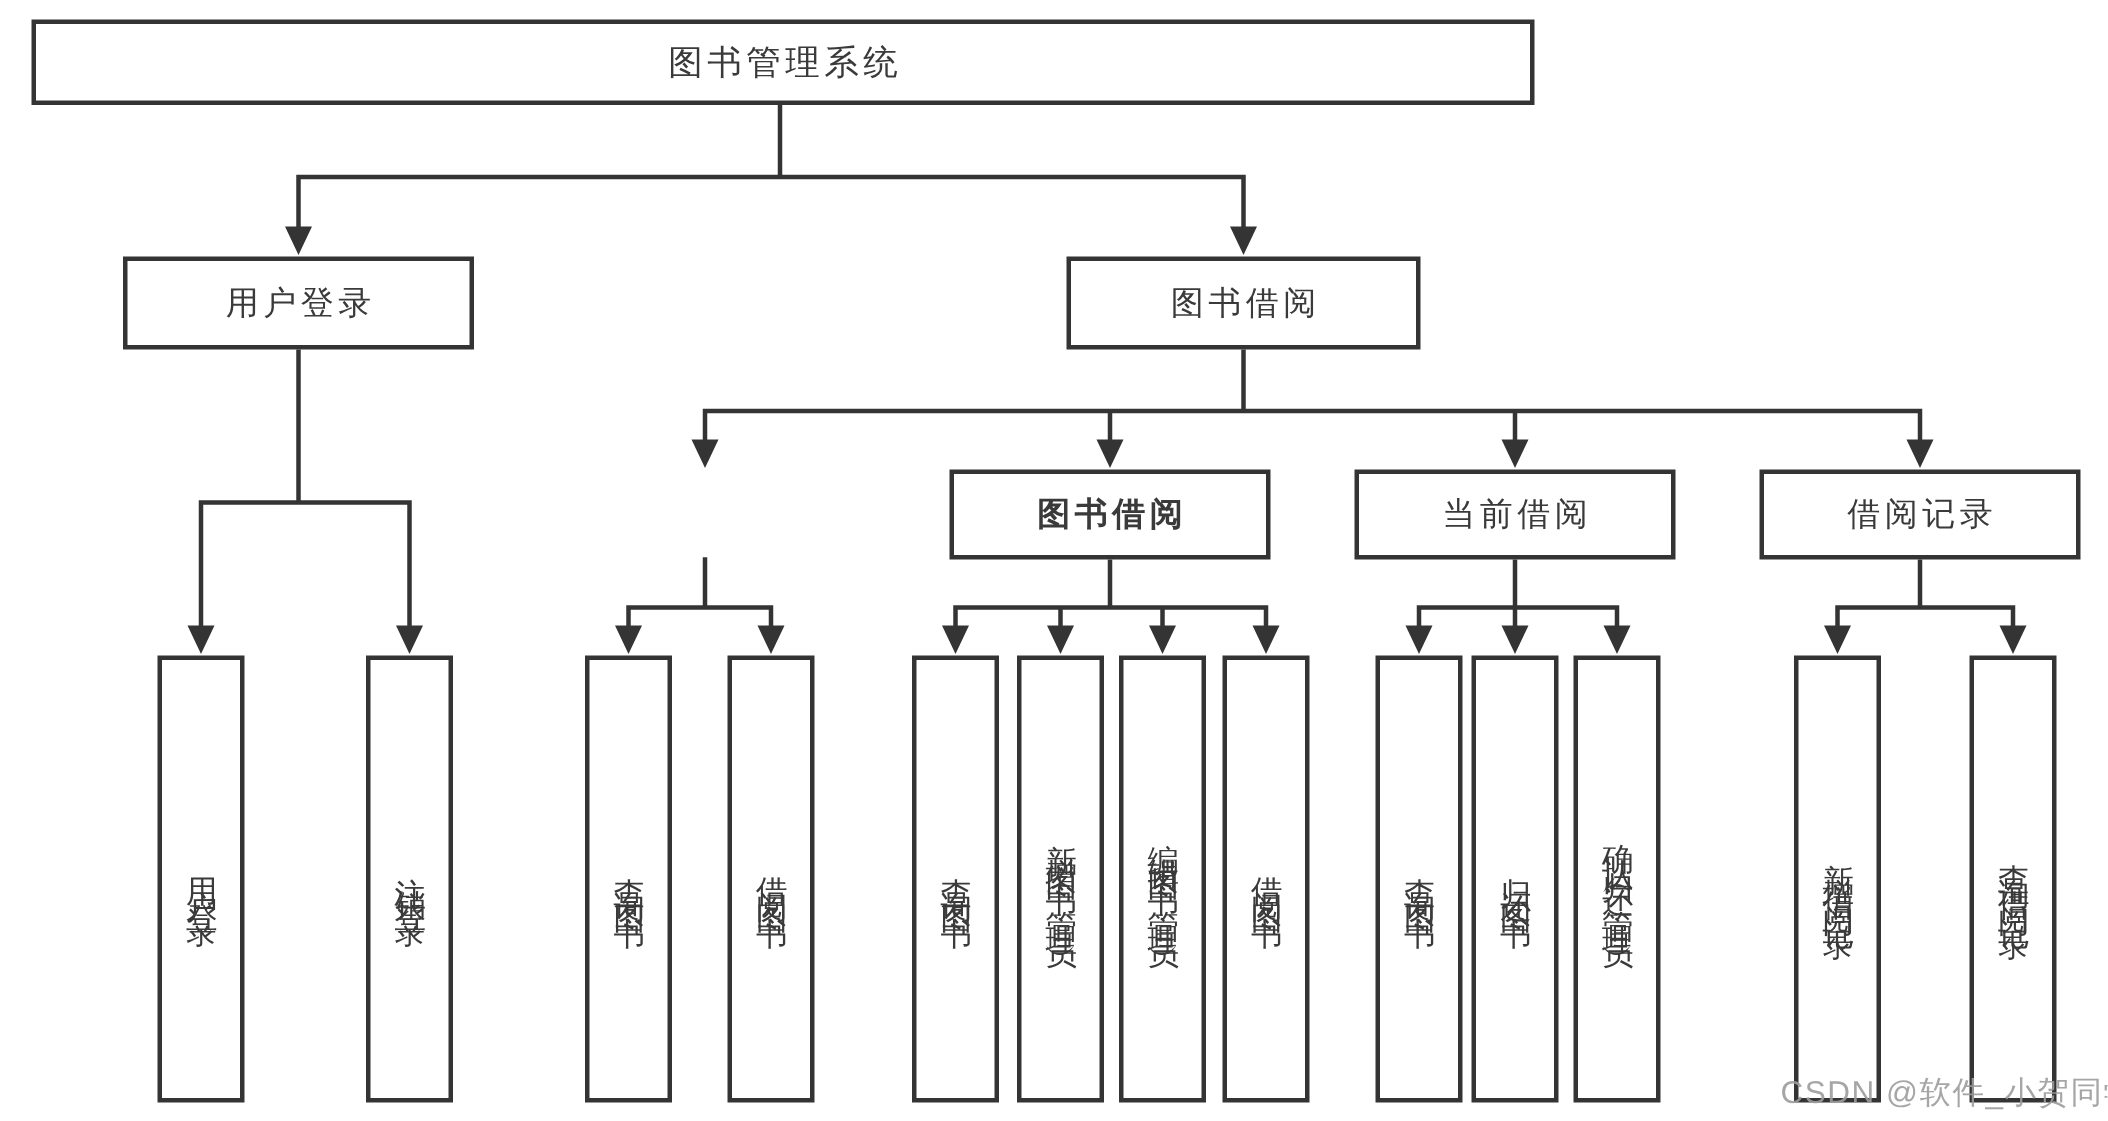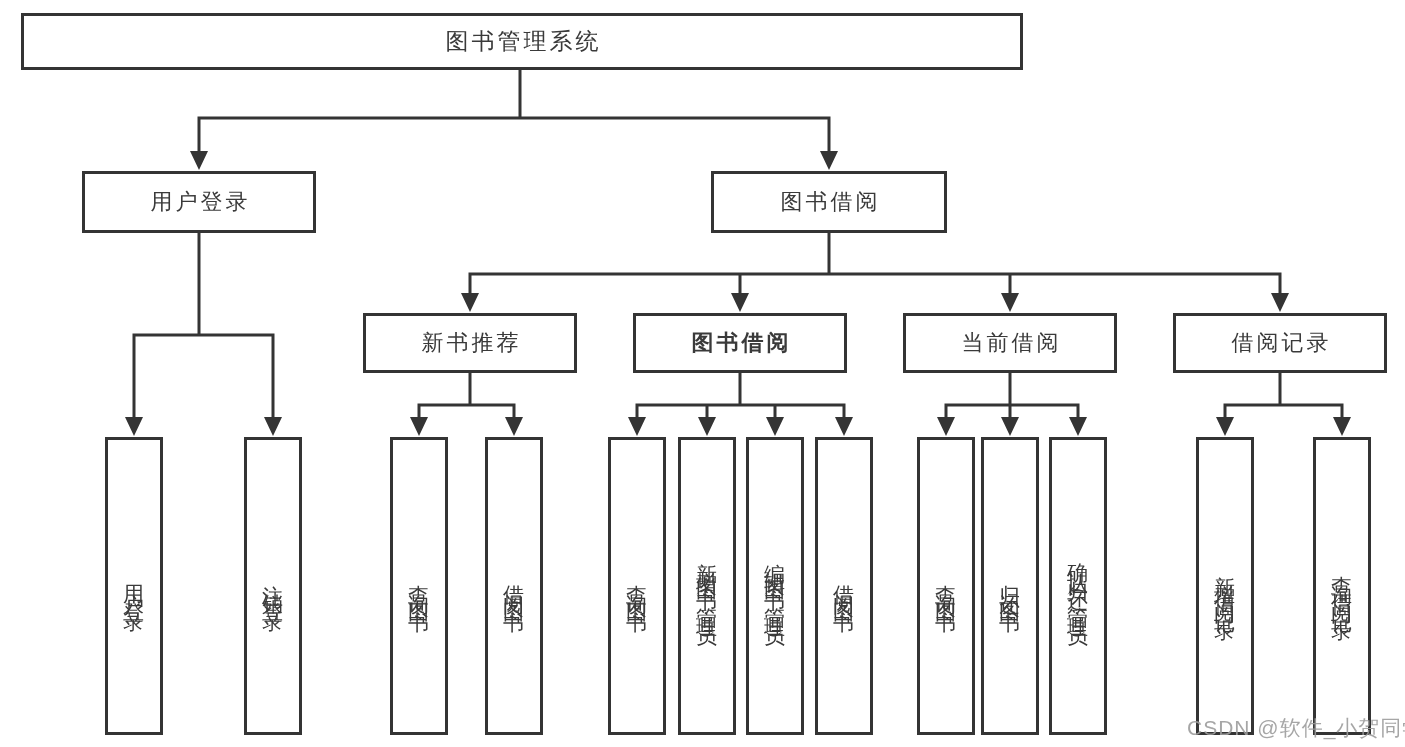--- a/index.html
+++ b/index.html
@@ -109,21 +109,20 @@
              M628 417 h18 l-9 19 z  M698 417 h18 l-9 19 z  M766 417 h18 l-9 19 z  M835 417 h18 l-9 19 z
              M937 417 h18 l-9 19 z  M1001 417 h18 l-9 19 z M1069 417 h18 l-9 19 z
              M1216 417 h18 l-9 19 z M1333 417 h18 l-9 19 z" fill="#343434" stroke="none"></path>
   </svg>
 
   <div class="box box-h box-root">图书管理系统</div>
 
   <div class="box box-h box-l2a">用户登录</div>
   <div class="box box-h box-l2b">图书借阅</div>
 
-  <div class="box box-h box-l3 l3-0">新书推荐</div>
   <div class="box box-h box-l3 l3-1">图书借阅</div>
   <div class="box box-h box-l3 l3-2">当前借阅</div>
   <div class="box box-h box-l3 l3-3">借阅记录</div>
 
   <div class="box box-v vA1">用户登录</div>
   <div class="box box-v vA2">注销登录</div>
 
   <div class="box box-v vB1">查询图书</div>
   <div class="box box-v vB2">借阅图书</div>
 

